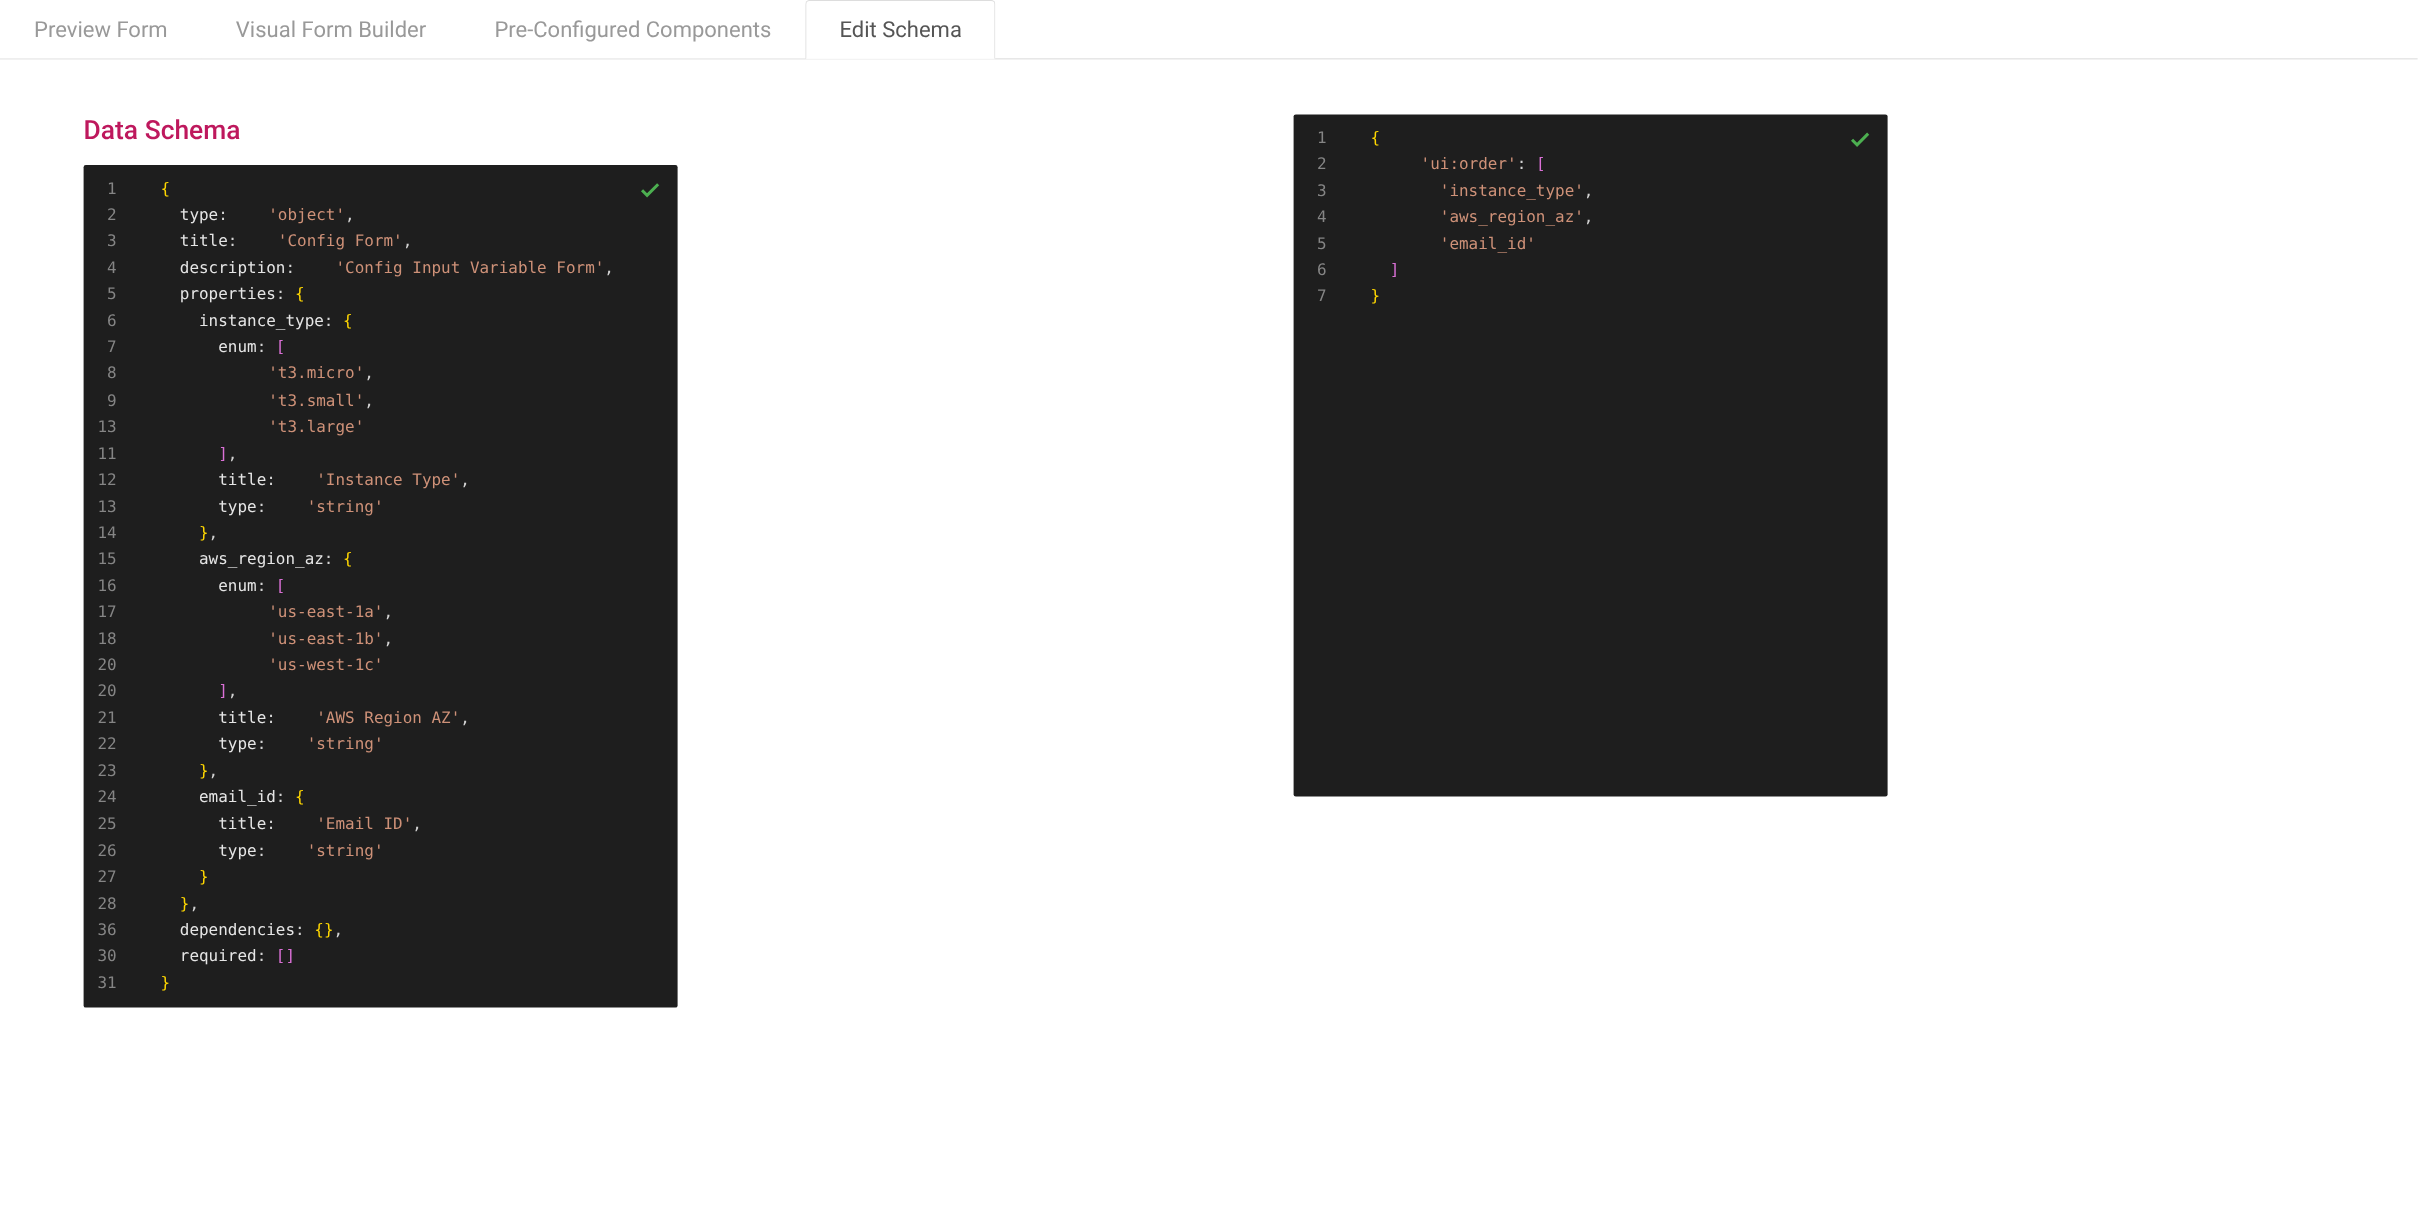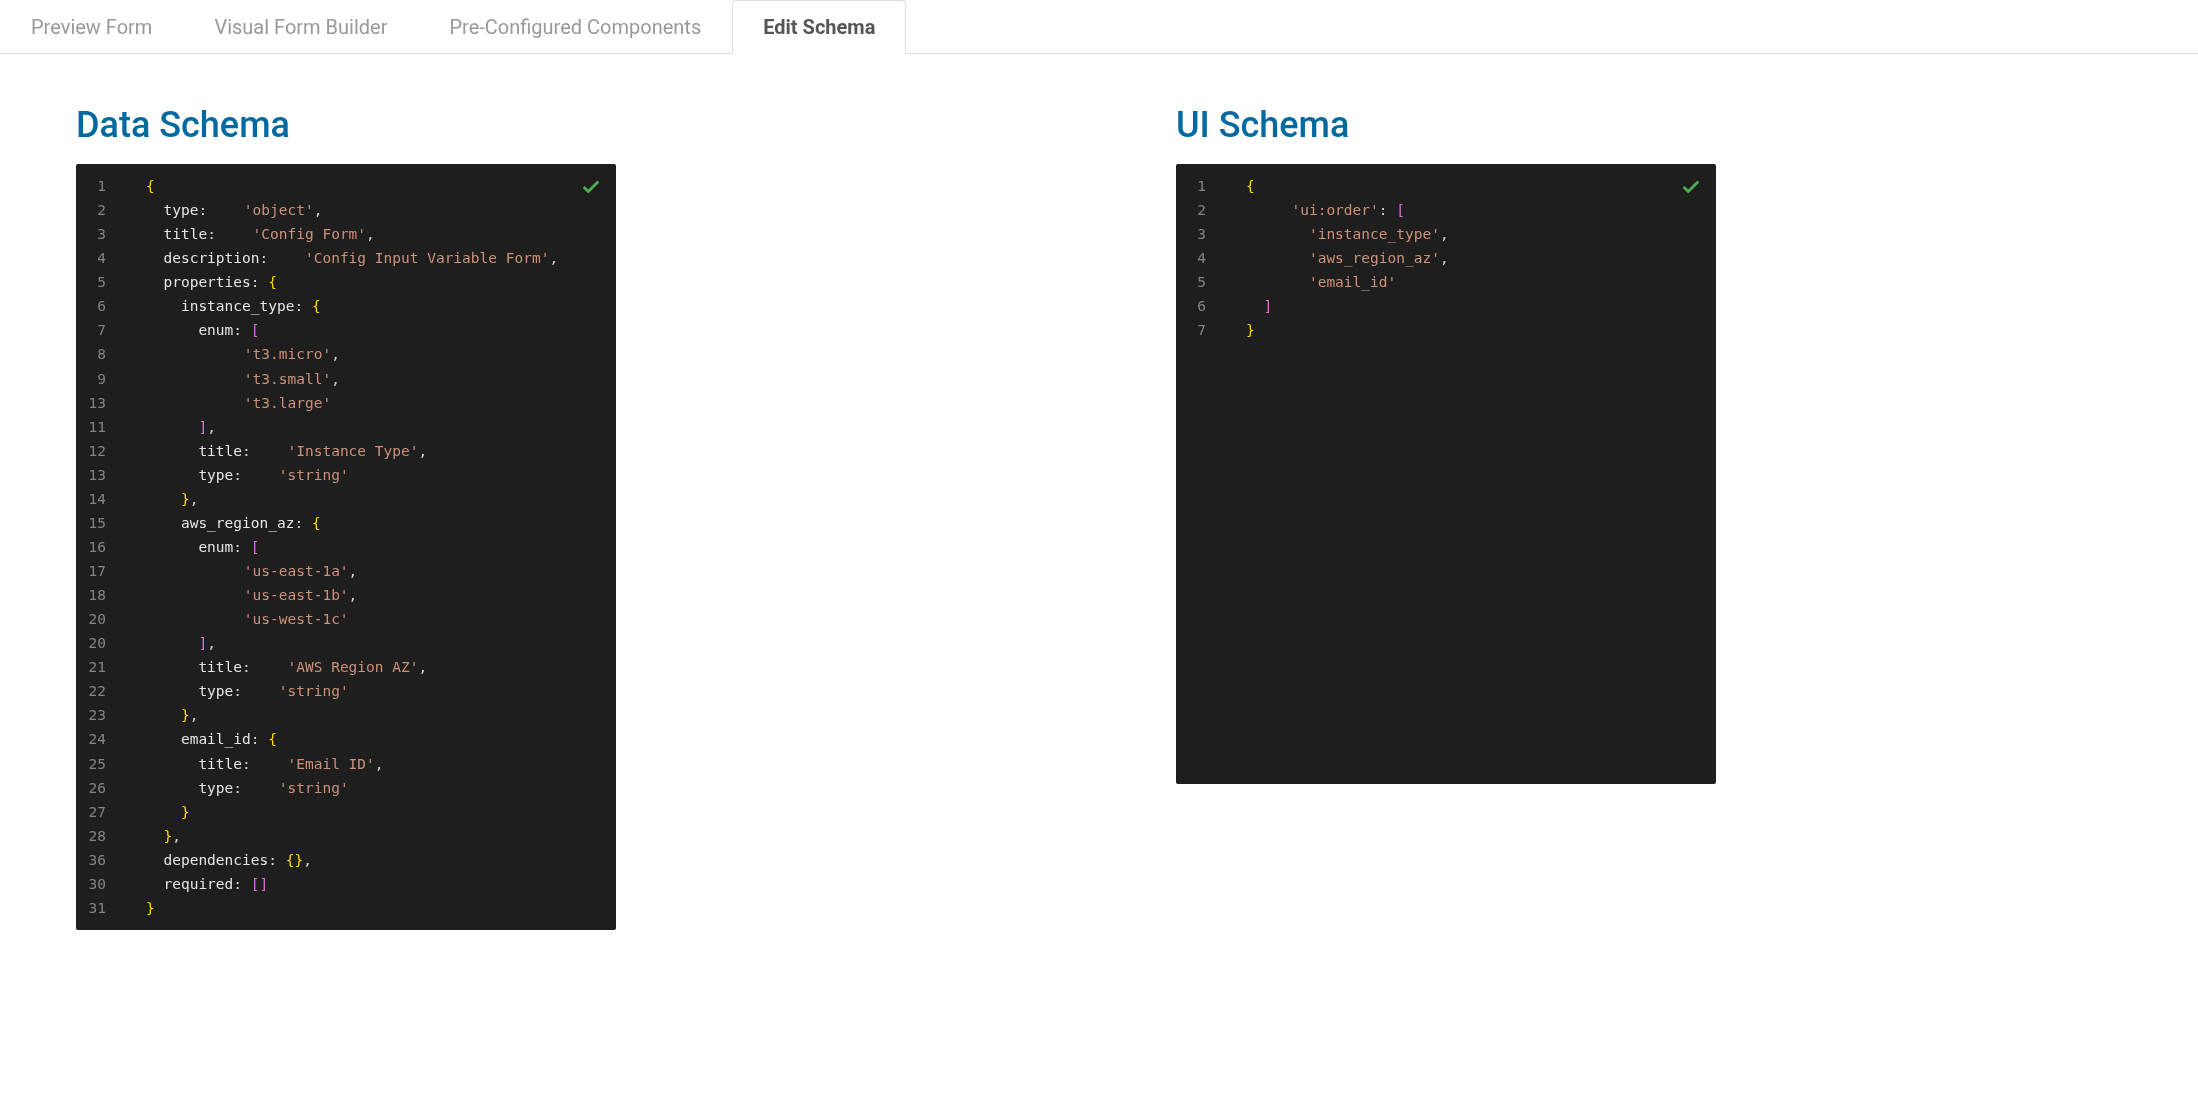--- a/index.html
+++ b/index.html
@@ -21,34 +21,33 @@
       border: 1px solid transparent;
       border-bottom: none;
       background: #fff;
     }
     .tab.active {
       color: #555;
       border: 1px solid #ddd;
       border-bottom: 1px solid #fff;
       border-radius: 4px 4px 0 0;
       margin-bottom: -1px;
-      font-weight: bold;
     }
     .content {
       display: flex;
       gap: 560px;
       padding: 50px 76px;
     }
     .panel {
       flex: 0 0 auto;
     }
     .panel-title {
-      font-size: 36px;
+      font-size: 24px;
       font-weight: 500;
-      color: #0369a1;
+      color: #be185d;
       margin-bottom: 18px;
     }
     .editor {
       background: #1e1e1e;
       border-radius: 2px;
       display: flex;
       font-family: "SF Mono", "Monaco", "Menlo", "Consolas", monospace;
       font-size: 14.5px;
       line-height: 1.66;
       position: relative;
@@ -129,21 +128,20 @@
       <div class="code" id="code-left"><div><span class="tok-brace">{</span></div><div><span>  </span><span class="tok-key">type</span><span>: </span><span class="tok-str">'object'</span><span>,</span></div><div><span>  </span><span class="tok-key">title</span><span>: </span><span class="tok-str">'Config Form'</span><span>,</span></div><div><span>  </span><span class="tok-key">description</span><span>: </span><span class="tok-str">'Config Input Variable Form'</span><span>,</span></div><div><span>  </span><span class="tok-key">properties</span><span>: </span><span class="tok-brace">{</span></div><div><span>    </span><span class="tok-key">instance_type</span><span>: </span><span class="tok-brace">{</span></div><div><span>      </span><span class="tok-key">enum</span><span>: </span><span class="tok-bracket">[</span></div><div><span>        </span><span class="tok-str">'t3.micro'</span><span>,</span></div><div><span>        </span><span class="tok-str">'t3.small'</span><span>,</span></div><div><span>        </span><span class="tok-str">'t3.large'</span></div><div><span>      </span><span class="tok-bracket">]</span><span>,</span></div><div><span>      </span><span class="tok-key">title</span><span>: </span><span class="tok-str">'Instance Type'</span><span>,</span></div><div><span>      </span><span class="tok-key">type</span><span>: </span><span class="tok-str">'string'</span></div><div><span>    </span><span class="tok-brace">}</span><span>,</span></div><div><span>    </span><span class="tok-key">aws_region_az</span><span>: </span><span class="tok-brace">{</span></div><div><span>      </span><span class="tok-key">enum</span><span>: </span><span class="tok-bracket">[</span></div><div><span>        </span><span class="tok-str">'us-east-1a'</span><span>,</span></div><div><span>        </span><span class="tok-str">'us-east-1b'</span><span>,</span></div><div><span>        </span><span class="tok-str">'us-west-1c'</span></div><div><span>      </span><span class="tok-bracket">]</span><span>,</span></div><div><span>      </span><span class="tok-key">title</span><span>: </span><span class="tok-str">'AWS Region AZ'</span><span>,</span></div><div><span>      </span><span class="tok-key">type</span><span>: </span><span class="tok-str">'string'</span></div><div><span>    </span><span class="tok-brace">}</span><span>,</span></div><div><span>    </span><span class="tok-key">email_id</span><span>: </span><span class="tok-brace">{</span></div><div><span>      </span><span class="tok-key">title</span><span>: </span><span class="tok-str">'Email ID'</span><span>,</span></div><div><span>      </span><span class="tok-key">type</span><span>: </span><span class="tok-str">'string'</span></div><div><span>    </span><span class="tok-brace">}</span></div><div><span>  </span><span class="tok-brace">}</span><span>,</span></div><div><span>  </span><span class="tok-key">dependencies</span><span>: </span><span class="tok-brace">{}</span><span>,</span></div><div><span>  </span><span class="tok-key">required</span><span>: </span><span class="tok-bracket">[]</span></div><div><span class="tok-brace">}</span></div></div>
       <div class="check">
         <svg viewBox="0 0 24 24" fill="none" stroke="currentColor" stroke-width="3">
             <polyline points="4 12 9 17 20 6"></polyline>
           </svg>
       </div>
     </div>
   </div>
 
   <div class="panel">
-    <h2 class="panel-title">UI Schema</h2>
     <div class="editor">
       <div class="gutter" id="gutter-right">
           <div>1</div>
           <div>2</div>
           <div>3</div>
           <div>4</div>
           <div>5</div>
           <div>6</div>
           <div>7</div>
         </div>

